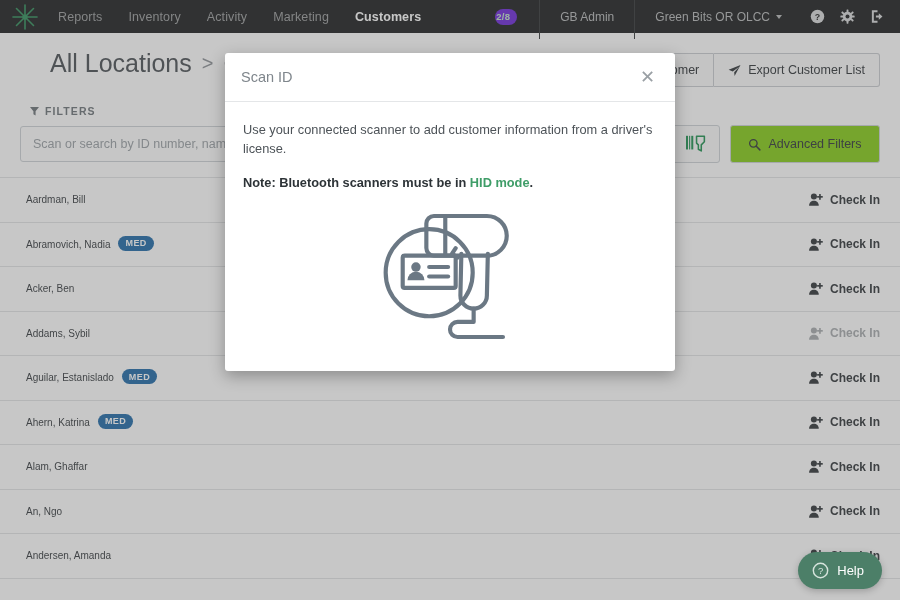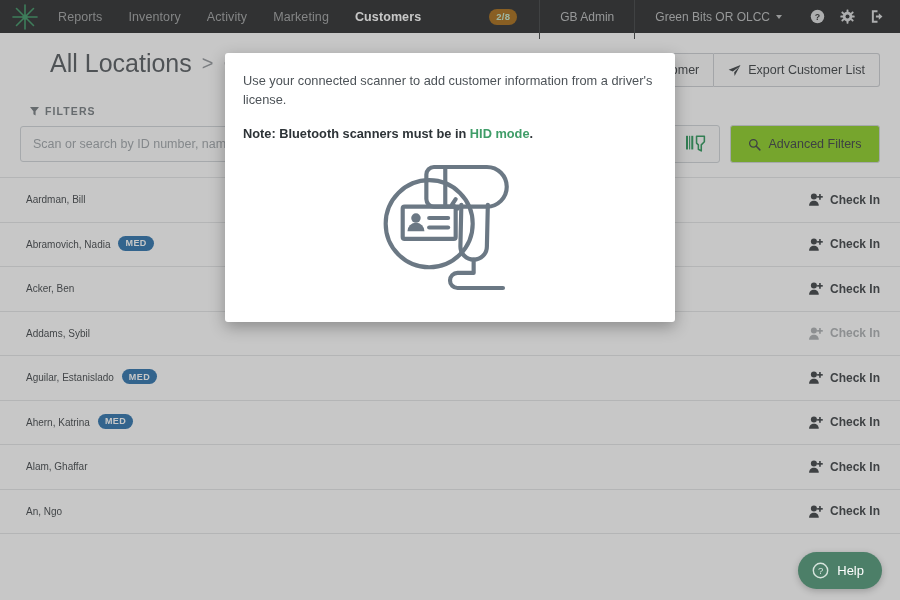--- a/index.html
+++ b/index.html
@@ -64,26 +64,26 @@
     color: #ffffff;
     font-weight: bold;
   }
   .nav-right {
     margin-left: auto;
     display: flex;
     align-items: center;
     height: 100%;
   }
   .count-badge {
-    background: #a16207;
+    background: #6d28d9;
     color: #bfe6c9;
     border-radius: 9px;
     font-size: 9.5px;
     font-weight: bold;
-    padding: 2px 7px 3px 7px;
+    padding: 2px 7px 3px 1px;
     letter-spacing: .3px;
     margin-right: 22px;
     cursor: pointer;
   }
   .nav-divider {
     width: 1px;
     height: 45px;
     background: #333637;
   }
   .nav-cell {
@@ -544,26 +544,42 @@
         <div class="checkin">
           <svg width="14" height="13" viewBox="0 0 16 15">
             <circle cx="5.6" cy="4.1" r="3.5" fill="#2f3438"></circle>
             <path d="M0 14.6c0-3.3 2.5-5.6 5.6-5.6s5.6 2.3 5.6 5.6z" fill="#2f3438"></path>
             <rect x="11.6" y="1.2" width="1.9" height="6.6" fill="#2f3438"></rect>
             <rect x="9.3" y="3.5" width="6.5" height="1.9" fill="#2f3438"></rect>
           </svg>
           <span>Check In</span>
         </div>
       </div>
+      <div class="cust-row">
+        <span class="cust-name">Andersen, Amanda</span>
+        <div class="checkin">
+          <svg width="14" height="13" viewBox="0 0 16 15">
+            <circle cx="5.6" cy="4.1" r="3.5" fill="#2f3438"></circle>
+            <path d="M0 14.6c0-3.3 2.5-5.6 5.6-5.6s5.6 2.3 5.6 5.6z" fill="#2f3438"></path>
+            <rect x="11.6" y="1.2" width="1.9" height="6.6" fill="#2f3438"></rect>
+            <rect x="9.3" y="3.5" width="6.5" height="1.9" fill="#2f3438"></rect>
+          </svg>
+          <span>Check In</span>
+        </div>
+      </div>
     </div>
 </div>
 
 <div id="dim-overlay"></div>
 
 <div class="modal">
+  <div class="modal-head">
+    <div class="modal-title">Scan ID</div>
+    <div class="modal-close">✕</div>
+  </div>
   <div class="modal-body">
     <p class="modal-p">Use your connected scanner to add customer information from a driver's license.</p>
     <p class="modal-note">
       <span>Note: Bluetooth scanners must be in </span><span class="hid-link">HID mode</span><span>.</span>
     </p>
 
     <div class="illus">
       <svg width="140" height="145" viewBox="0 0 148 152">
         <g fill="none" stroke="#6b7884" stroke-width="4.4" stroke-linejoin="round" stroke-linecap="round">
 

